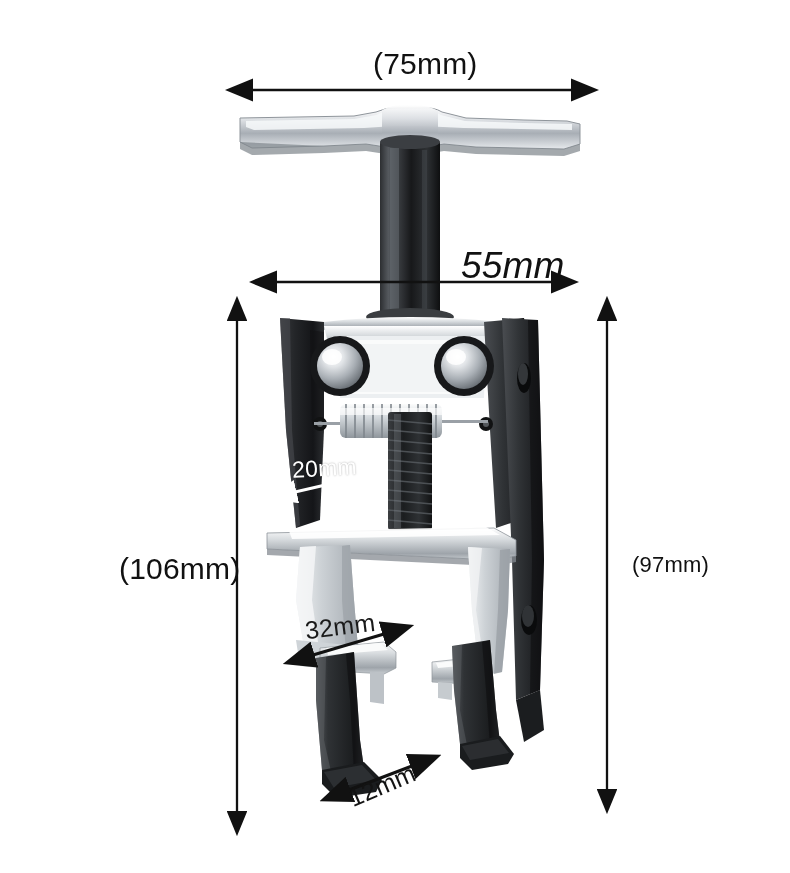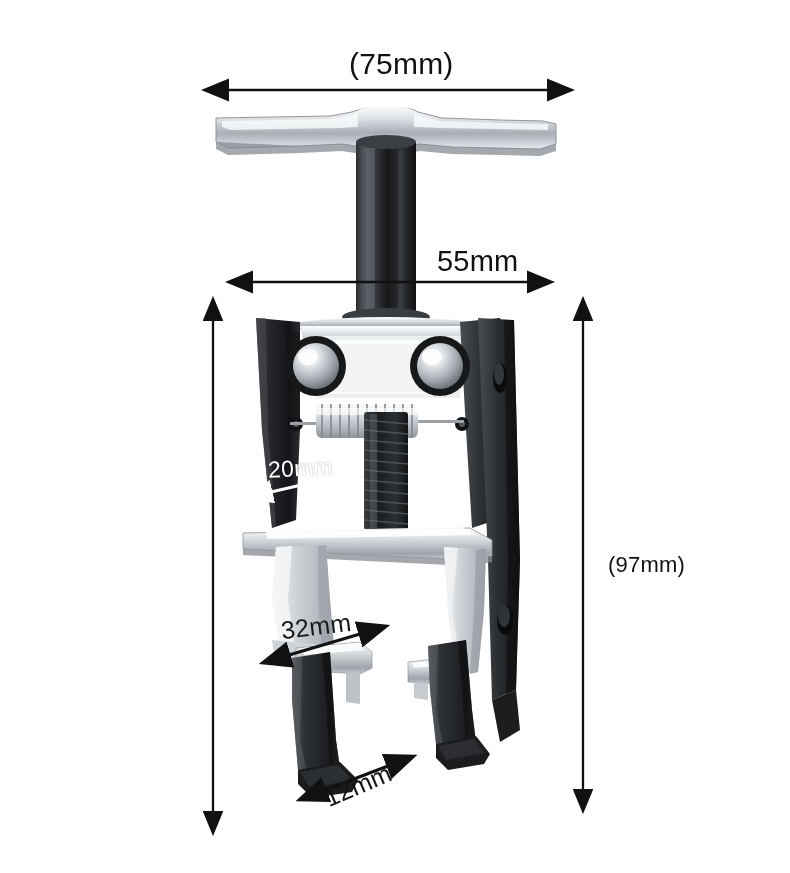--- a/index.html
+++ b/index.html
@@ -2,32 +2,32 @@
 <html><head>
 <meta charset="utf-8">
 <style>
   * { margin:0; padding:0; box-sizing:border-box; }
   html,body { background:#ffffff; }
   body {
     width:790px; height:873px;
     font-family:"Liberation Sans", sans-serif;
     position:relative; overflow:hidden;
   }
-  #stage { position:absolute; inset:0; }
+  #stage { position:absolute; inset:0;margin-left:24px; }
 
   
   .dim {
     position:absolute;
     color:#111;
     font-family:"Liberation Sans", sans-serif;
     white-space:nowrap;
     letter-spacing:.2px;
   }
   .dim-75  { left:349px; top:47px;  font-size:30px; }
-  .dim-55  { left:437px; top:245px; font-size:29px; }
+  .dim-55  { left:437px; top:245px; font-size:37px;font-style:italic; }
   .dim-106 { left:95px;  top:552px; font-size:30px; }
   .dim-97  { left:608px; top:552px; font-size:22px; }
   .dim-20  { left:268px; top:455px; font-size:23px; color:#ffffff; font-weight:500;
              transform:rotate(-3deg); text-shadow:0 0 2px rgba(0,0,0,.35); }
   .dim-32  { left:281px; top:612px; font-size:25px; color:#1a1a1a; font-weight:500;
              transform:rotate(-7deg); }
   .dim-12  { left:320px; top:786px; font-size:25px; color:#131313; font-weight:500;
              transform:rotate(-23deg); transform-origin:left top; }
 
   
@@ -297,18 +297,19 @@
       <line x1="289" y1="655" x2="360" y2="634" stroke="#111" stroke-width="3" marker-start="url(#ahL)" marker-end="url(#ahR)"></line>
     </g>
 
     <g>
       <line x1="325" y1="790" x2="388" y2="766" stroke="#111" stroke-width="3" marker-start="url(#ahL)" marker-end="url(#ahR)"></line>
     </g>
   </svg>
 
   <div class="dim dim-75">(75mm)</div>
   <div class="dim dim-55">55mm</div>
+  <div class="dim dim-106">(106mm)</div>
   <div class="dim dim-97">(97mm)</div>
   <div class="dim dim-20">20mm</div>
   <div class="dim dim-32">32mm</div>
   <div class="dim dim-12">12mm</div>
 
 </div>
 
 </body></html>

